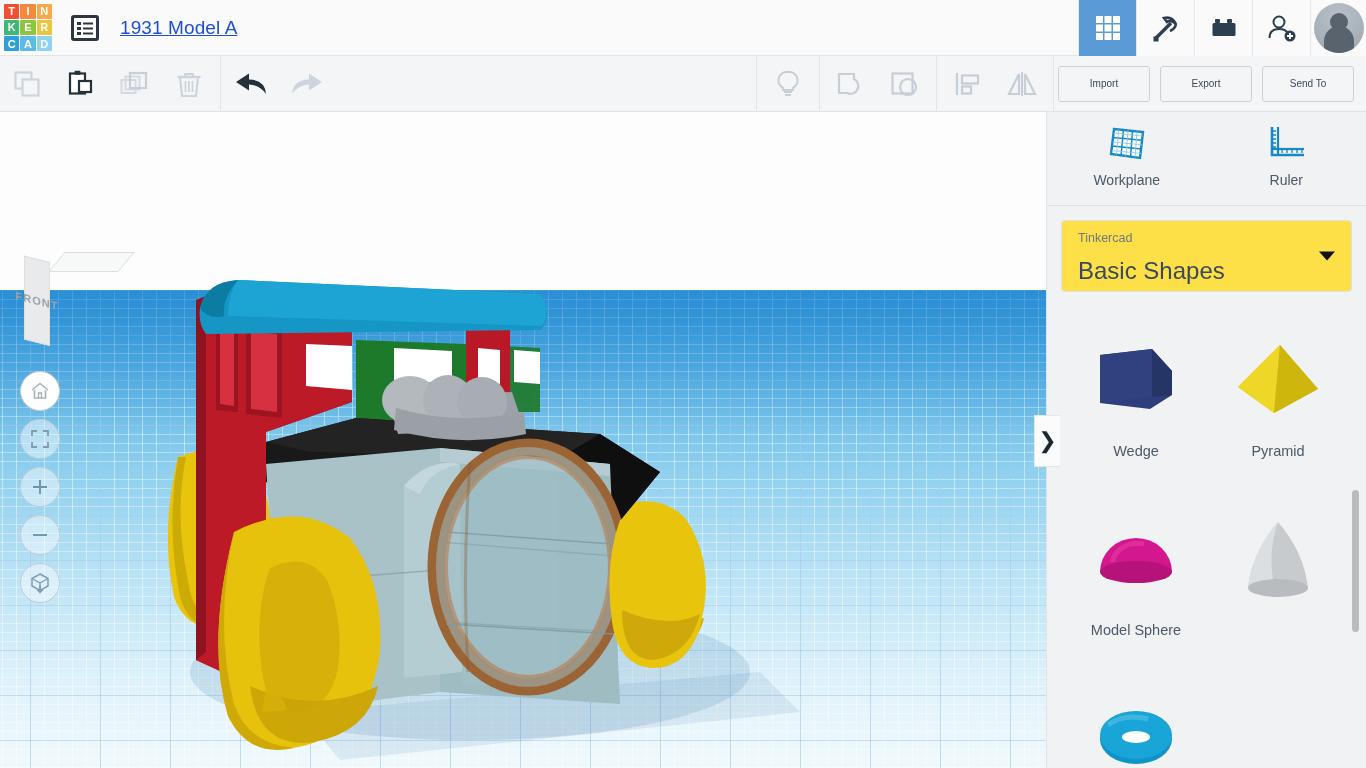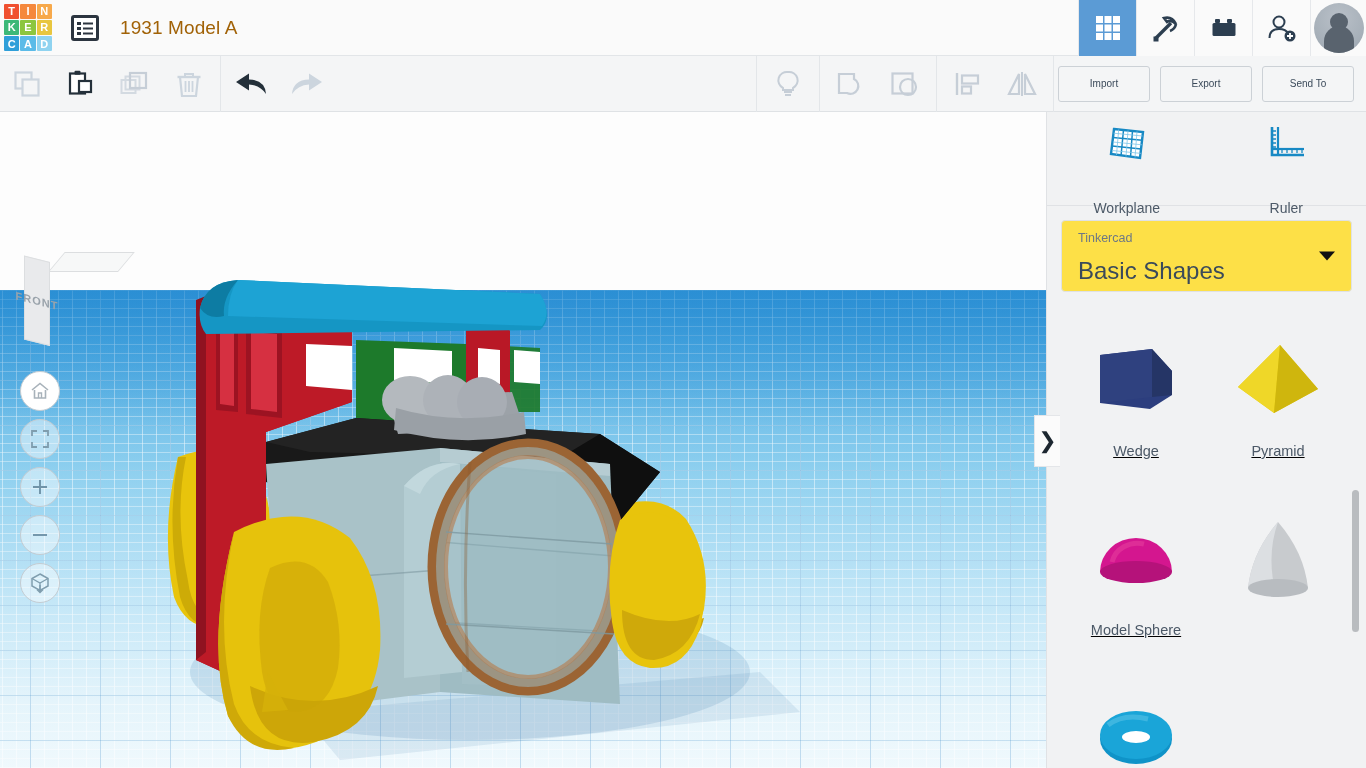--- a/index.html
+++ b/index.html
@@ -28,22 +28,23 @@
     color: #fff; font-size: 11px; font-weight: bold;
     font-family: "Liberation Sans", sans-serif;
     border-radius: 1px;
   }
   .doclist-btn {
     width: 34px; height: 34px; margin-left: 14px;
     display: flex; align-items: center; justify-content: center;
     cursor: pointer;
   }
   .doc-title {
-    margin-left: 18px; font-size: 19px; color: #a16207; font-weight: 400;
+    margin-left: 18px; font-size: 19px; color: #1d4ed8; font-weight: 400;
     letter-spacing: .1px;
+    text-decoration: underline;
   }
   .top-right { margin-left: auto; display: flex; align-items: center; height: 56px; }
   .top-icon {
     width: 58px; height: 56px;
     display: flex; align-items: center; justify-content: center;
     border-left: 1px solid #e6e8eb;
     cursor: pointer; background: #fafafa;
   }
   .top-icon.active { background: #5b9bd5; }
   .avatar-wrap {
@@ -164,40 +165,40 @@
     position:absolute; left:1046px; top:112px; width:320px; height:656px;
     background:#f1f2f3; border-left:1px solid #e0e2e5;
   }
   .panel-tools {
     height:94px; display:flex; align-items:flex-start; justify-content:space-around;
     padding-top:12px; border-bottom:1px solid #e0e2e5;
   }
   .tool {
     width:120px; display:flex; flex-direction:column; align-items:center; gap:8px; cursor:pointer;
   }
-  .tool-label { font-size:14px; color:#4c5967;margin-top:28px; }
+  .tool-label { font-size:14px; color:#4c5967; }
   .dropdown {
     margin:14px; height:72px; background:#fde047; border:1px solid #dfe1e4; border-radius:4px;
     padding:10px 16px; position:relative; cursor:pointer;
   }
   .dd-sup { font-size:12.5px; color:#6d7885; }
   .dd-main { font-size:24px; color:#3b4a5a; margin-top:12px; }
   .dd-caret {
     position:absolute; right:16px; top:50%; transform:translateY(-50%);
     width:0;height:0;border-left:8px solid transparent;border-right:8px solid transparent;
     border-top:9px solid #111;
   }
   .shapes {
     position:absolute; left:0; top:200px; width:320px; height:456px; overflow:hidden;
   }
   .shape-grid {
     display:grid; grid-template-columns:1fr 1fr; padding:14px 18px 0 18px;
     row-gap:46px;
   }
-  .shape-cell { display:flex; flex-direction:column; align-items:center; gap:12px; cursor:pointer;text-decoration:underline; }
+  .shape-cell { display:flex; flex-direction:column; align-items:center; gap:12px; cursor:pointer; }
   .shape-art { width:110px; height:105px; display:flex; align-items:center; justify-content:center; }
   .shape-label { font-size:14.5px; color:#4c5967; }
   .scrollbar {
     position:absolute; right:7px; top:378px; width:7px; height:142px;
     background:#b9bcbf; border-radius:4px; cursor:pointer;
   }
 </style>
 </head>
 <body>
 

